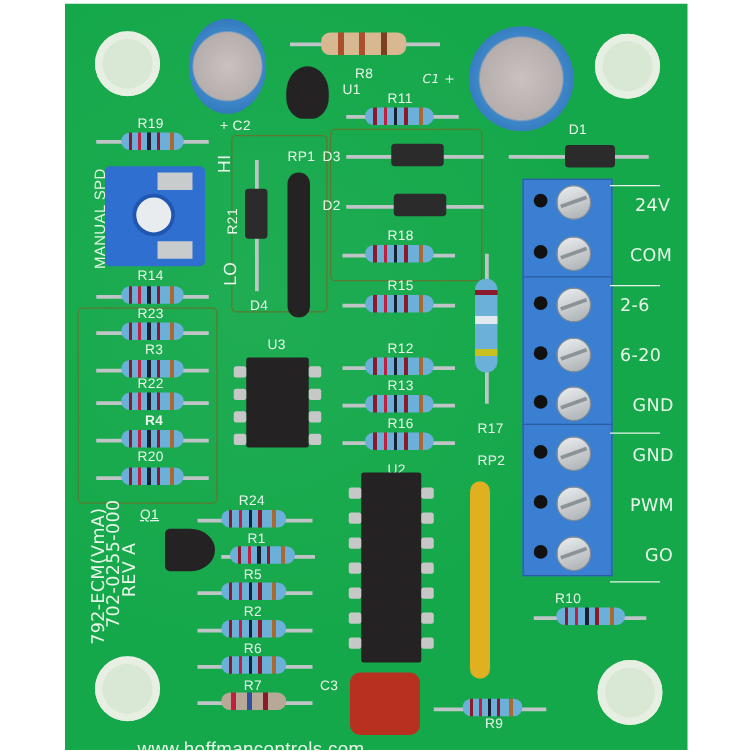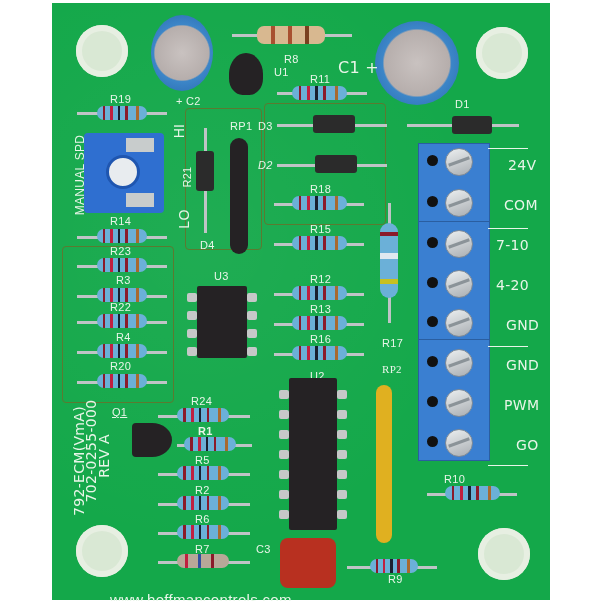--- a/index.html
+++ b/index.html
@@ -40,40 +40,40 @@
   <div class="silk" style="left:124px; top:92px;">+ C2</div>
 
   <div class="lead" style="left:180px; top:31px; width:120px;"></div>
   <div class="res" style="left:205px; top:23px; width:68px; height:18px; background:linear-gradient(90deg,#d8b890 0%,#d8b890 20%,#a85030 20%,#a85030 27%,#d8b890 27%,#d8b890 45%,#a85030 45%,#a85030 52%,#d8b890 52%,#d8b890 70%,#7a4020 70%,#7a4020 77%,#d8b890 77%);"></div>
   <div class="silk" style="left:232px; top:50px;">R8</div>
 
   <div class="ic" style="left:177px; top:50px; width:34px; height:42px; border-radius:50% 50% 40% 40%;"></div>
   <div class="silk" style="left:222px; top:63px;">U1</div>
 
   <div class="cap-e" style="left:323px; top:18px; width:84px; height:84px;"></div>
-  <div class="silk silk-lg" style="left:286px; top:55px; font-size:16px;">C1 +</div>
+  <div class="silk silk-lg" style="left:286px; top:55px; font-size:10px;font-style:italic;">C1 +</div>
 
   <div class="lead" style="left:225px; top:89px; width:90px;"></div>
   <div class="res" style="left:240px; top:83px; width:55px;"></div>
   <div class="silk" style="left:258px; top:70px;">R11</div>
 
   <div class="lead" style="left:355px; top:121px; width:112px;"></div>
   <div class="diode" style="left:400px; top:113px; width:40px; height:18px;"></div>
   <div class="silk" style="left:403px; top:95px;">D1</div>
 
   <div class="lead" style="left:225px; top:121px; width:110px;"></div>
   <div class="diode" style="left:261px; top:112px; width:42px; height:18px;"></div>
   <div class="silk" style="left:206px; top:117px;">D3</div>
 
   <div class="silk" style="left:178px; top:117px;">RP1</div>
   <div class="ic" style="left:178px; top:135px; width:18px; height:116px; border-radius:9px;"></div>
 
   <div class="lead" style="left:225px; top:161px; width:110px;"></div>
   <div class="diode" style="left:263px; top:152px; width:42px; height:18px;"></div>
-  <div class="silk" style="left:206px; top:156px;font-style:italic;">D2</div>
+  <div class="silk" style="left:206px; top:156px;">D2</div>
 
   <div class="lead" style="left:152px; top:125px; width:3px; height:105px;"></div>
   <div class="diode" style="left:144px; top:148px; width:18px; height:40px;"></div>
   <div class="silk" style="left:148px; top:236px;">D4</div>
 
   <div style="position:absolute; left:32px; top:130px; width:80px; height:80px; background:#2f6fd0; border-radius:4px;">
     <div style="position:absolute; left:22px; top:22px; width:28px; height:28px; border-radius:50%; background:#e8ecef; border:3px solid #1f56b0;"></div>
     <div style="position:absolute; left:42px; top:5px; width:28px; height:14px; background:#c8cccc;"></div>
     <div style="position:absolute; left:42px; top:60px; width:28px; height:14px; background:#c8cccc;"></div>
   </div>
@@ -97,21 +97,21 @@
   <div class="lead" style="left:25px; top:292px; width:90px;"></div>
   <div class="res" style="left:45px; top:285px; width:50px;"></div>
   <div class="silk" style="left:64px; top:271px;">R3</div>
 
   <div class="lead" style="left:25px; top:318px; width:90px;"></div>
   <div class="res" style="left:45px; top:311px; width:50px;"></div>
   <div class="silk" style="left:58px; top:298px;">R22</div>
 
   <div class="lead" style="left:25px; top:348px; width:90px;"></div>
   <div class="res" style="left:45px; top:341px; width:50px;"></div>
-  <div class="silk" style="left:64px; top:328px;">R4</div>
+  <div class="silk" style="left:64px; top:328px;font-weight:bold;">R4</div>
 
   <div class="lead" style="left:25px; top:378px; width:90px;"></div>
   <div class="res" style="left:45px; top:371px; width:50px;"></div>
   <div class="silk" style="left:58px; top:357px;">R20</div>
 
   <div class="silk" style="left:162px; top:267px;">U3</div>
   <div class="ic" style="left:145px; top:283px; width:50px; height:72px;"></div>
   <div class="pin" style="left:135px; top:290px;"></div>
   <div class="pin" style="left:135px; top:308px;"></div>
   <div class="pin" style="left:135px; top:326px;"></div>
@@ -178,22 +178,22 @@
   <div class="wire-hole" style="left:375px; top:193px;"></div>
   <div class="wire-hole" style="left:375px; top:234px;"></div>
   <div class="wire-hole" style="left:375px; top:274px;"></div>
   <div class="wire-hole" style="left:375px; top:313px;"></div>
   <div class="wire-hole" style="left:375px; top:353px;"></div>
   <div class="wire-hole" style="left:375px; top:393px;"></div>
   <div class="wire-hole" style="left:375px; top:433px;"></div>
 
   <div class="silk silk-lg" style="left:456px; top:154px;">24V</div>
   <div class="silk silk-lg" style="left:452px; top:194px;text-align:right;">COM</div>
-  <div class="silk silk-lg" style="left:444px; top:234px;">7-10</div>
-  <div class="silk silk-lg" style="left:444px; top:274px;">4-20</div>
+  <div class="silk silk-lg" style="left:444px; top:234px;">2-6</div>
+  <div class="silk silk-lg" style="left:444px; top:274px;">6-20</div>
   <div class="silk silk-lg" style="left:454px; top:314px;">GND</div>
   <div class="silk silk-lg" style="left:454px; top:354px;">GND</div>
   <div class="silk silk-lg" style="left:452px; top:394px;">PWM</div>
   <div class="silk silk-lg" style="left:464px; top:434px;">GO</div>
 
   <div style="position:absolute; left:436px; top:145px; width:40px; height:1px; background:#e8f5e8;"></div>
   <div style="position:absolute; left:436px; top:225px; width:40px; height:1px; background:#e8f5e8;"></div>
   <div style="position:absolute; left:436px; top:343px; width:40px; height:1px; background:#e8f5e8;"></div>
   <div style="position:absolute; left:436px; top:462px; width:40px; height:1px; background:#e8f5e8;"></div>
 
@@ -207,33 +207,33 @@
   <div class="pin" style="left:227px; top:487px;"></div>
   <div class="pin" style="left:227px; top:507px;"></div>
   <div class="pin" style="left:285px; top:387px;"></div>
   <div class="pin" style="left:285px; top:407px;"></div>
   <div class="pin" style="left:285px; top:427px;"></div>
   <div class="pin" style="left:285px; top:447px;"></div>
   <div class="pin" style="left:285px; top:467px;"></div>
   <div class="pin" style="left:285px; top:487px;"></div>
   <div class="pin" style="left:285px; top:507px;"></div>
 
-  <div class="silk" style="left:330px; top:360px;font-family:Liberation Serif, serif;">RP2</div>
+  <div class="silk" style="left:330px; top:360px;">RP2</div>
   <div style="position:absolute; left:324px; top:382px; width:16px; height:158px; border-radius:8px; background:#e0b020;"></div>
 
   <div class="silk" style="left:60px; top:403px;text-decoration:underline;">Q1</div>
   <div class="ic" style="left:80px; top:420px; width:40px; height:34px; border-radius:4px 50% 50% 4px;"></div>
 
   <div class="lead" style="left:106px; top:412px; width:92px;"></div>
   <div class="res" style="left:125px; top:405px; width:52px;"></div>
   <div class="silk" style="left:139px; top:392px;">R24</div>
 
   <div class="lead" style="left:125px; top:441px; width:75px;"></div>
   <div class="res" style="left:132px; top:434px; width:52px;"></div>
-  <div class="silk" style="left:146px; top:422px;font-weight:bold;">R1</div>
+  <div class="silk" style="left:146px; top:422px;">R1</div>
 
   <div class="lead" style="left:106px; top:470px; width:92px;"></div>
   <div class="res" style="left:125px; top:463px; width:52px;"></div>
   <div class="silk" style="left:143px; top:451px;">R5</div>
 
   <div class="lead" style="left:106px; top:500px; width:92px;"></div>
   <div class="res" style="left:125px; top:493px; width:52px;"></div>
   <div class="silk" style="left:143px; top:481px;">R2</div>
 
   <div class="lead" style="left:106px; top:529px; width:92px;"></div>

